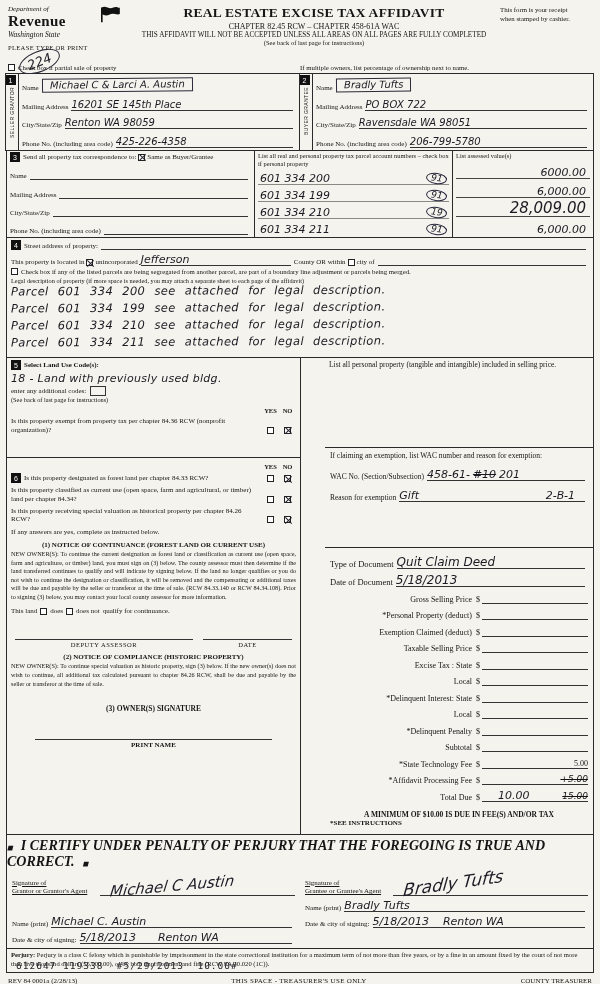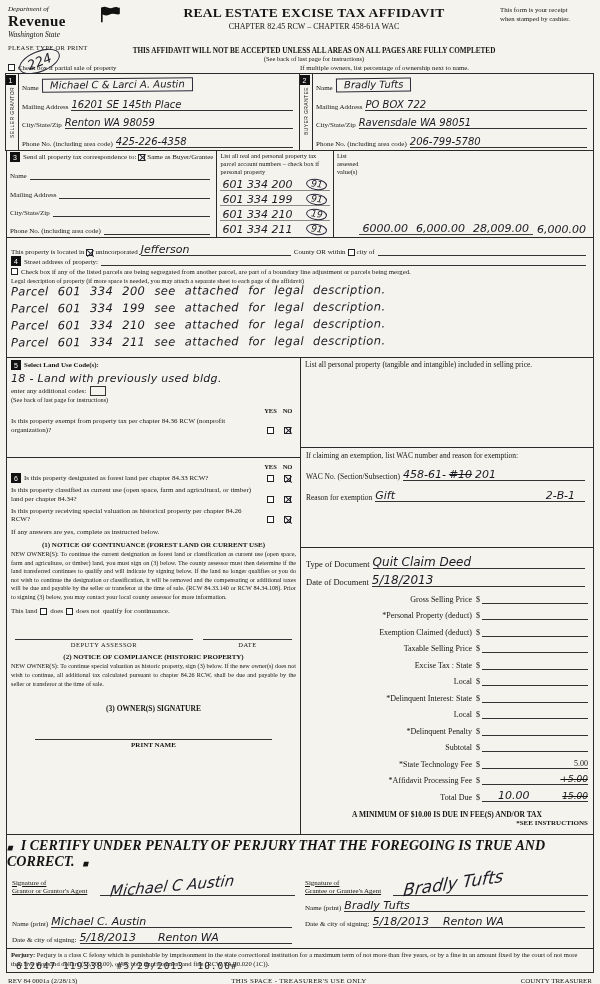--- a/index.html
+++ b/index.html
@@ -23,52 +23,52 @@
   .header{display:flex;padding:2px 2px 0;height:58px;}
   .logo{width:120px;position:relative;}
   .logo-dept{font-size:7px;font-style:italic;}
   .logo-rev{font-size:15px;font-weight:bold;letter-spacing:.4px;}
   .logo-state{font-size:7.5px;font-style:italic;}
   .flag{position:absolute;right:6px;top:0;}
   .please-type{font-size:6.6px;margin-top:5px;letter-spacing:.3px;}
   .title-block{flex:1;text-align:center;}
   .title{font-size:13.5px;font-weight:bold;letter-spacing:.3px;}
   .chapter{font-size:8px;margin-top:1px;}
-  .warning{font-size:7.2px;font-weight:bold;margin-top:16px;text-align:center;}
+  .warning{font-size:7.2px;font-weight:normal;margin-top:0;text-align:center;}
   .seeback{font-size:6.5px;}
   .receipt{width:92px;font-size:6.8px;line-height:1.35;}
   .stamp224{position:absolute;left:12px;top:48px;transform:rotate(-22deg);border:1.6px solid #2a2a38;border-radius:50%;padding:3px 8px;font-size:13px;z-index:6;background:transparent;}
   
   .topnote{display:flex;font-size:6.8px;padding:1px 2px;height:12px;}
   .topnote>div{flex:1;display:flex;align-items:center;gap:3px;}
   .party-row{display:flex;}
   .party{flex:1;border:1px solid #2a2a2a;margin-left:-1px;display:flex;min-height:78px;overflow:hidden;}
   .vstrip{width:13px;border-right:1px solid #2a2a2a;display:flex;flex-direction:column;align-items:center;padding-top:1px;overflow:hidden;}
   .vtext{writing-mode:vertical-rl;transform:rotate(180deg);font-size:5px;font-family:"Liberation Sans",sans-serif;letter-spacing:.4px;margin-top:2px;}
   .fields{flex:1;display:flex;flex-direction:column;justify-content:space-between;padding:1px 3px 2px;}
   .field{display:flex;align-items:flex-end;min-height:17px;}
   .hwbox{border:1.2px solid #2a2a38;padding:1px 7px;transform:rotate(-.6deg);}
   
   .s3{display:flex;min-height:88px;}
   .s3left{width:248px;border-right:1px solid #2a2a2a;padding:1px 3px 2px;display:flex;flex-direction:column;}
   .s3mid{width:198px;border-right:1px solid #2a2a2a;padding:1px 3px 2px;display:flex;flex-direction:column;}
-  .s3right{flex:1;padding:1px 3px 2px;display:flex;flex-direction:row;}
+  .s3right{flex:1;padding:1px 3px 2px;display:flex;flex-direction:column;}
   .s3field{display:flex;align-items:flex-end;flex:1;}
   .s3head{font-size:6.4px;line-height:1.25;}
   .prow{display:flex;align-items:flex-end;justify-content:space-between;flex:1;border-bottom:1px solid #8a8a84;padding:0 2px;}
   .prow:last-child{border-bottom:none;}
   .circle{border:1.3px solid #23233a;border-radius:50%;padding:0 4px;font-size:9px;transform:rotate(8deg);}
   .aval{display:flex;align-items:flex-end;justify-content:flex-end;flex:1;border-bottom:1px solid #444;padding:0 4px;}
   .aval:last-child{border-bottom:none;}
   
   .s4{padding:2px 4px 4px;min-height:96px;}
   .seg{font-size:6.8px;display:flex;gap:3px;align-items:center;margin-top:2px;}
   .legal{font-size:11.5px;letter-spacing:.4px;word-spacing:5px;height:17px;transform:rotate(-.3deg);}
   
-  .s56{display:flex;}
+  .s56{display:flex;gap:24px;}
   .s56L{width:294px;border-right:1px solid #2a2a2a;display:flex;flex-direction:column;}
   .s5box{border-bottom:1px solid #2a2a2a;padding:2px 4px;min-height:100px;}
   .s6box{padding:2px 4px 4px;flex:1;min-height:376px;}
   .s56R{flex:1;display:flex;flex-direction:column;}
   .ppbox{border-bottom:1px solid #2a2a2a;min-height:90px;padding:2px 4px;font-size:7.5px;line-height:1.3;}
   .exbox{border-bottom:1px solid #2a2a2a;padding:3px 5px;min-height:100px;font-size:7.5px;}
   .feebox{padding:3px 5px 2px;flex:1;display:flex;flex-direction:column;}
   .lu{font-size:11px;margin:3px 0 2px;letter-spacing:.3px;}
   .codebox{display:inline-block;width:16px;height:10px;border:1px solid #333;margin-left:4px;}
   .ynhead{display:flex;justify-content:flex-end;font-size:6.5px;font-weight:bold;margin-top:3px;}
@@ -87,21 +87,21 @@
   .exrow{display:flex;align-items:flex-end;margin-top:9px;}
   .struck{text-decoration:line-through;}
   .docrow{display:flex;align-items:flex-end;font-size:8.5px;height:18px;}
   .fee-row{display:flex;align-items:flex-end;justify-content:flex-end;height:16.5px;font-size:8px;}
   .fee-cur{margin:0 2px 0 4px;}
   .fee-line{width:106px;border-bottom:1px solid #333;display:flex;align-items:flex-end;min-height:10px;position:relative;}
   .fee-printed{margin-left:auto;font-size:8px;}
   .fee-hw{position:absolute;left:16px;bottom:0;font-size:11px;}
   .fee-struck{margin-left:auto;font-size:9px;text-decoration:line-through;font-family:"DejaVu Sans",sans-serif;font-style:italic;}
   .minimum{font-size:7.5px;font-weight:bold;text-align:center;margin-top:8px;}
-  .seeinstr{font-size:7px;font-weight:bold;text-align:right;}
+  .seeinstr{font-size:7px;font-weight:bold;text-align:left;}
   
   .cert-head{font-size:14px;font-weight:bold;padding:3px 0 1px;font-style:italic;}
   .cert-head::before{content:"◼";margin-right:8px;font-size:7px;}
   .cert-head::after{content:"◼";margin-left:8px;font-size:7px;}
   .cert-grid{display:flex;}
   .cert-col{flex:1;padding:1px 5px 4px;}
   .sig-label{font-size:7px;line-height:1.25;width:88px;flex:none;text-decoration:underline;}
   .sigline{flex:1;border-bottom:1px solid #333;position:relative;height:24px;overflow:visible;}
   .sig{font-family:"DejaVu Sans",sans-serif;font-style:italic;font-size:15px;display:inline-block;transform:rotate(-5deg) skewX(-12deg);position:absolute;left:10px;bottom:0;color:#1c1c26;white-space:nowrap;}
   .sig.big{font-size:17px;bottom:2px;transform:rotate(-8deg) skewX(-14deg);z-index:4;}
@@ -264,46 +264,46 @@
     </div>
     <div class="s3right">
       <div class="s3head">List assessed value(s)</div>
       <div class="aval">
           <span class="hw" style="font-size:11px;">6000.00</span>
         </div>
       <div class="aval">
           <span class="hw" style="font-size:11px;">6,000.00</span>
         </div>
       <div class="aval">
-          <span class="hw" style="font-size:11px;">28,009.00</span>
+          <span class="hw" style="font-size:15px;">28,009.00</span>
         </div>
       <div class="aval">
           <span class="hw" style="font-size:11px;">6,000.00</span>
         </div>
     </div>
   </div>
 
   <div class="sec s4">
+    <div class="r">
+      <span class="secnum">4</span>
+      <span class="lbl">Street address of property:</span>
+      <span class="fill"></span>
+    </div>
     <div class="r" style="margin-top:4px;">
       <span class="lbl">This property is located in</span>
       <span class="cb x" style="margin:0 2px;"></span>
       <span class="lbl">unincorporated</span>
       <span class="fill" style="max-width:150px;">
           <span class="hw" style="font-size:11px;">Jefferson</span>
         </span>
       <span class="lbl">County OR within</span>
       <span class="cb" style="margin:0 2px;"></span>
       <span class="lbl">city of</span>
       <span class="fill"></span>
     </div>
-    <div class="r">
-      <span class="secnum">4</span>
-      <span class="lbl">Street address of property:</span>
-      <span class="fill"></span>
-    </div>
     <div class="seg">
       <span class="cb"></span>
       <span>Check box if any of the listed parcels are being segregated from another parcel, are part of a boundary line adjustment or parcels being merged.</span>
     </div>
     <div class="tiny" style="margin-top:2px;">Legal description of property (if more space is needed, you may attach a separate sheet to each page of the affidavit)</div>
     <div>
       <div class="hw legal">Parcel 601 334 200 see attached for legal description.</div>
       <div class="hw legal">Parcel 601 334 199 see attached for legal description.</div>
       <div class="hw legal">Parcel 601 334 210 see attached for legal description.</div>
       <div class="hw legal">Parcel 601 334 211 see attached for legal description.</div>

